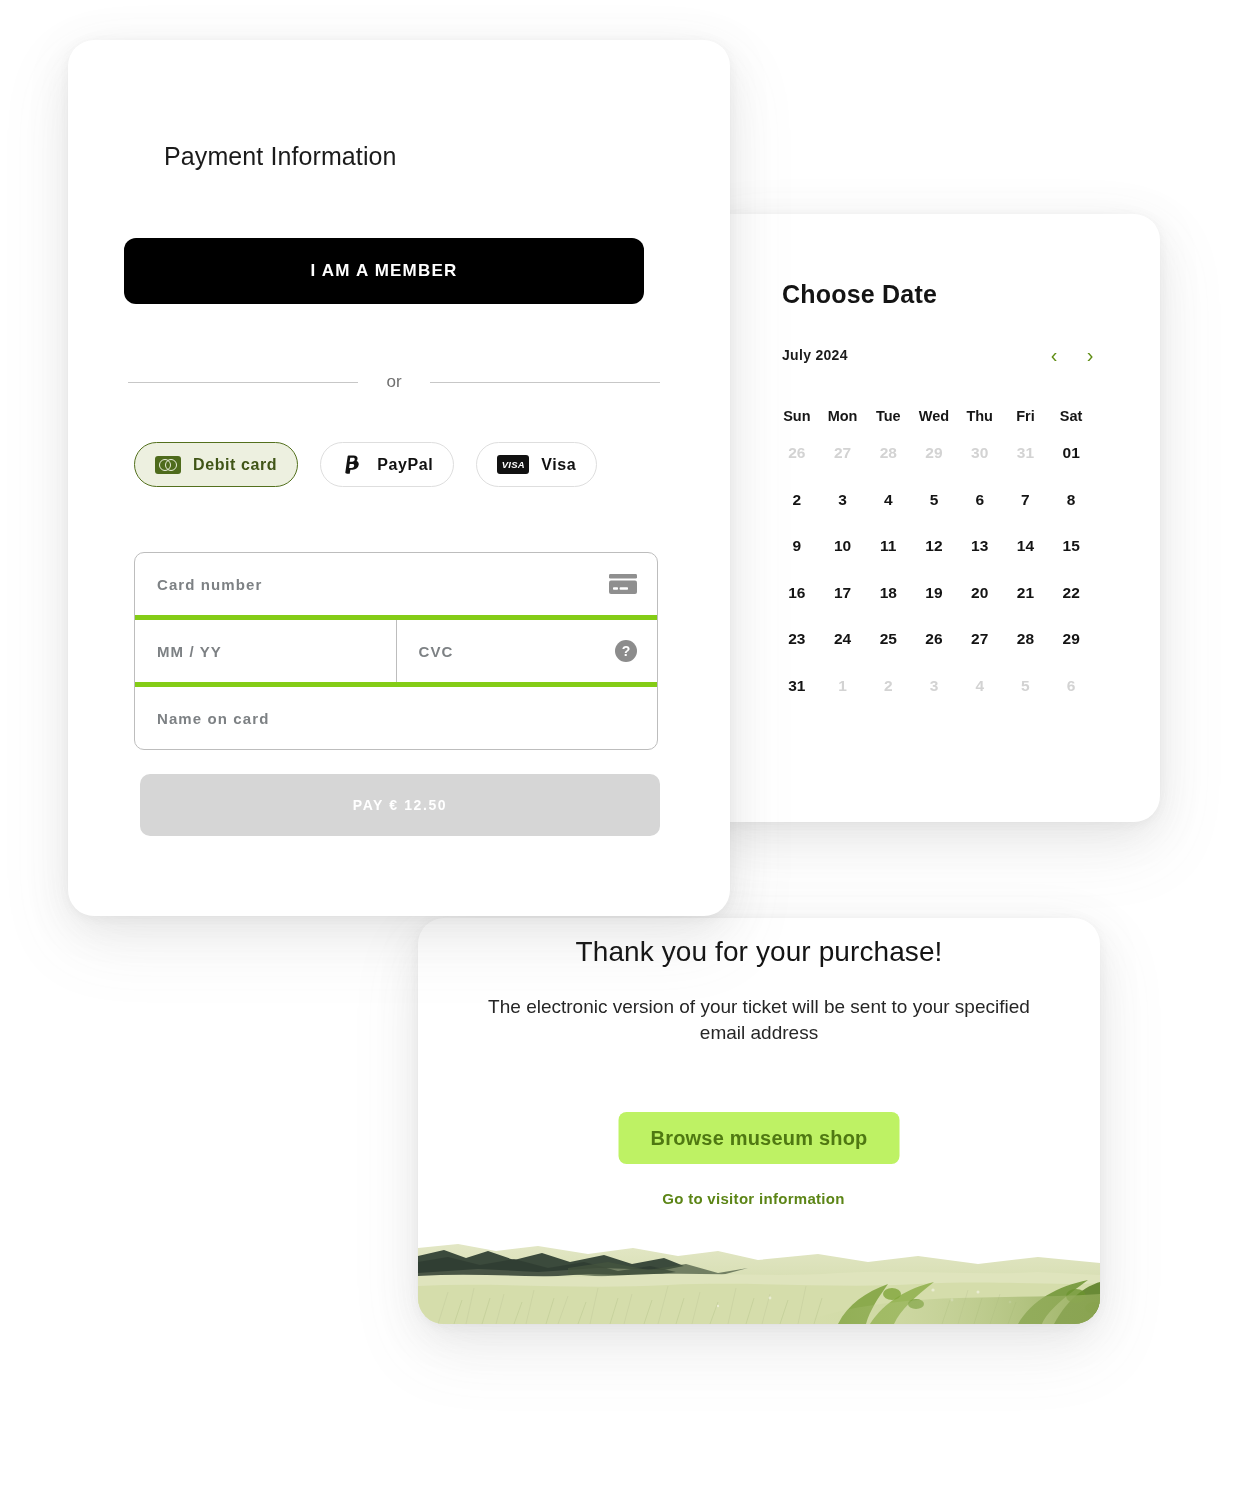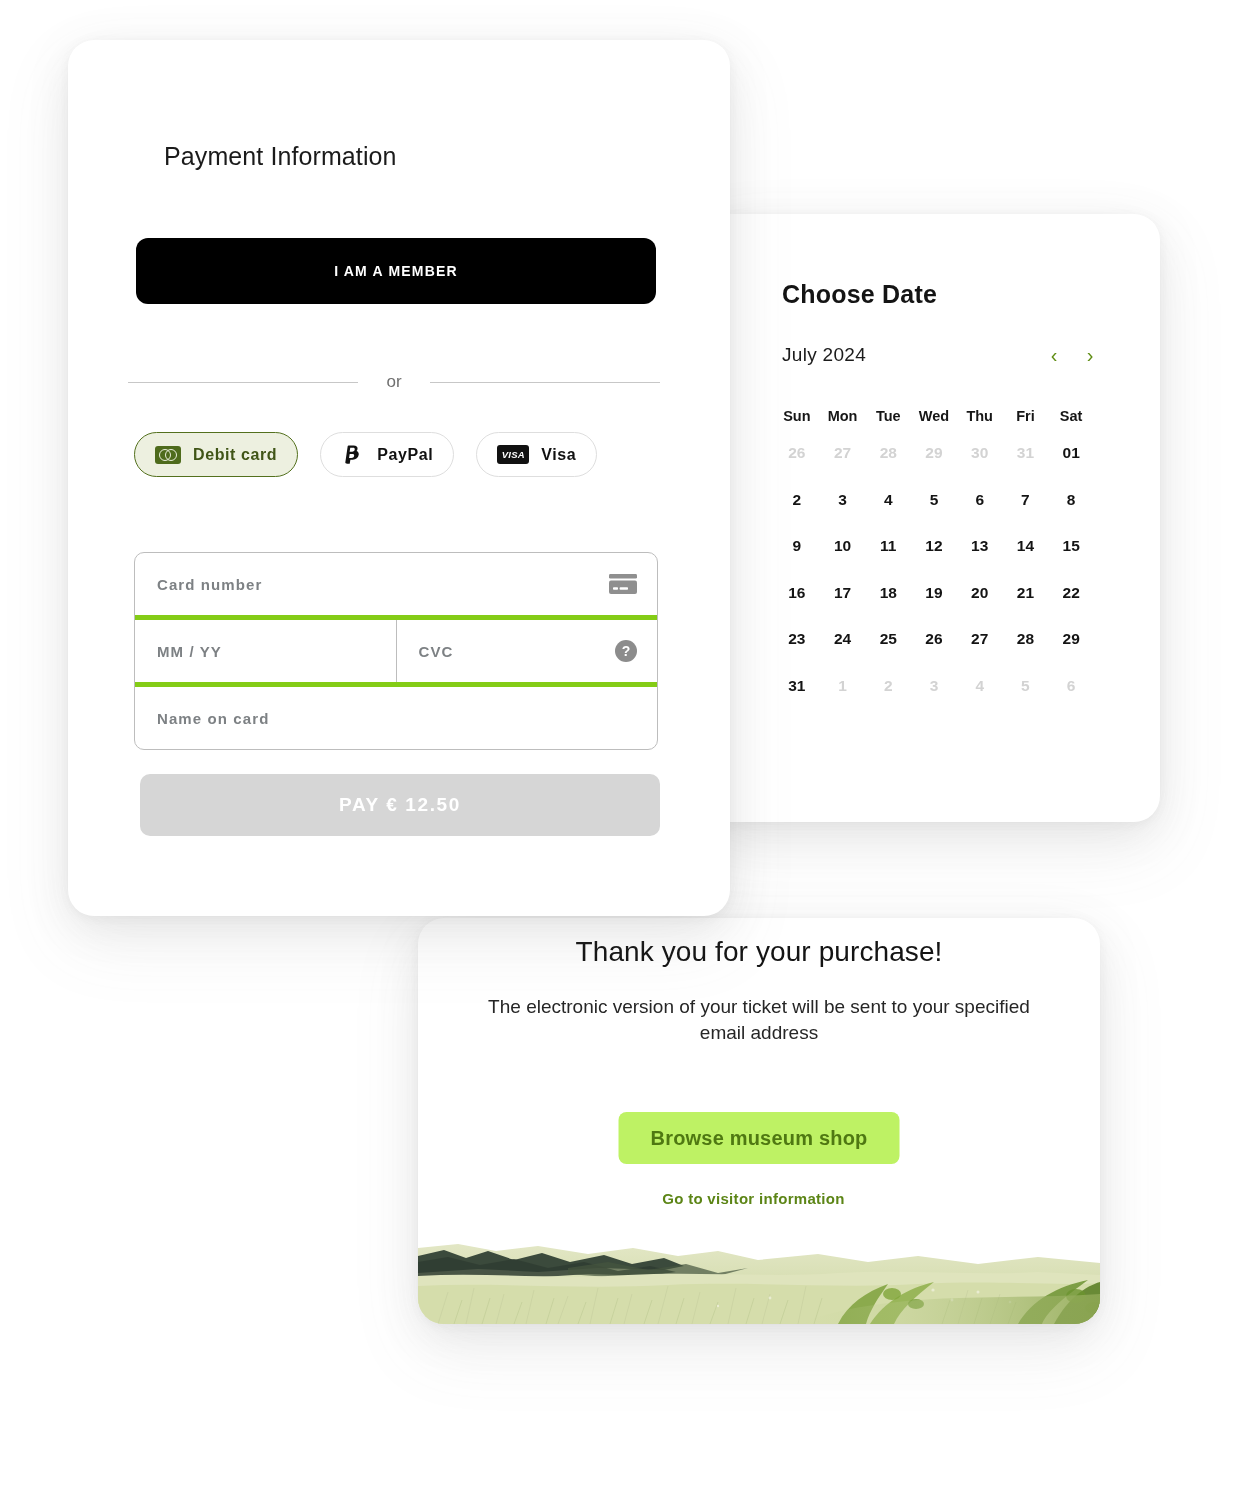--- a/index.html
+++ b/index.html
@@ -42,30 +42,30 @@
     left: 64px;
     top: 102px;
     font-size: 25px;
     font-weight: 400;
     color: #1b1b1b;
     letter-spacing: 0.1px;
     margin-left: 32px;
   }
   .member-btn {
     position: absolute;
-    left: 68px;
+    left: 56px;
     top: 198px;
     width: 520px;
     height: 66px;
     background: #000000;
     border: none;
     border-radius: 12px;
     color: #ffffff;
     font-family: "Liberation Sans", sans-serif;
-    font-size: 14px;
+    font-size: 17px;
     font-weight: bold;
     letter-spacing: 1.2px;
     cursor: pointer;
   }
 
   .or-row {
     position: absolute;
     left: 60px;
     top: 330px;
     width: 532px;
@@ -92,20 +92,21 @@
     padding: 0 20px;
     border-radius: 24px;
     background: #ffffff;
     border: 1.5px solid #dedede;
     cursor: pointer;
     font-size: 16px;
     font-weight: bold;
     color: #111111;
     letter-spacing: 0.6px;
     white-space: nowrap;
+    margin-top: 10px;
   }
   .method.selected {
     background: #edf0e0;
     border: 1.5px solid #53701d;
     color: #405517;
   }
 
   .icon-mc {
     width: 26px; height: 18px; border-radius: 3px;
     background: #4e6b1c;
@@ -181,21 +182,21 @@
     position: absolute;
     left: 72px;
     top: 734px;
     width: 520px;
     height: 62px;
     background: #d6d6d6;
     border: none;
     border-radius: 10px;
     color: #ffffff;
     font-family: "Liberation Sans", sans-serif;
-    font-size: 19px;
+    font-size: 14px;
     font-weight: bold;
     letter-spacing: 1.6px;
     cursor: pointer;
   }
 
   
   #calendar-card {
     left: 700px;
     top: 214px;
     width: 460px;
@@ -205,21 +206,21 @@
   .cal-title {
     position: absolute; left: 82px; top: 66px;
     font-size: 25px; font-weight: bold; color: #141414;
     letter-spacing: 0.2px;
   }
   .cal-nav {
     position: absolute; left: 82px; top: 128px;
     width: 318px; height: 26px;
     display: flex; align-items: center; justify-content: space-between;
   }
-  .cal-month { font-size: 19px; font-weight: normal; color: #1c1c1c; letter-spacing: 0.3px; text-align: right; }
+  .cal-month { font-size: 14px; font-weight: bold; color: #1c1c1c; letter-spacing: 0.3px; text-align: right; }
   .cal-arrows { display: flex; gap: 16px; }
   .cal-arrow {
     width: 20px; height: 22px; cursor: pointer;
     color: #5e8c12; font-size: 20px; line-height: 20px;
     display: flex; align-items: center; justify-content: center;
     background: none; border: none; font-family: "Liberation Sans", sans-serif;
   }
   .cal-grid {
     position: absolute; left: 74px; top: 188px;
     width: 320px;

